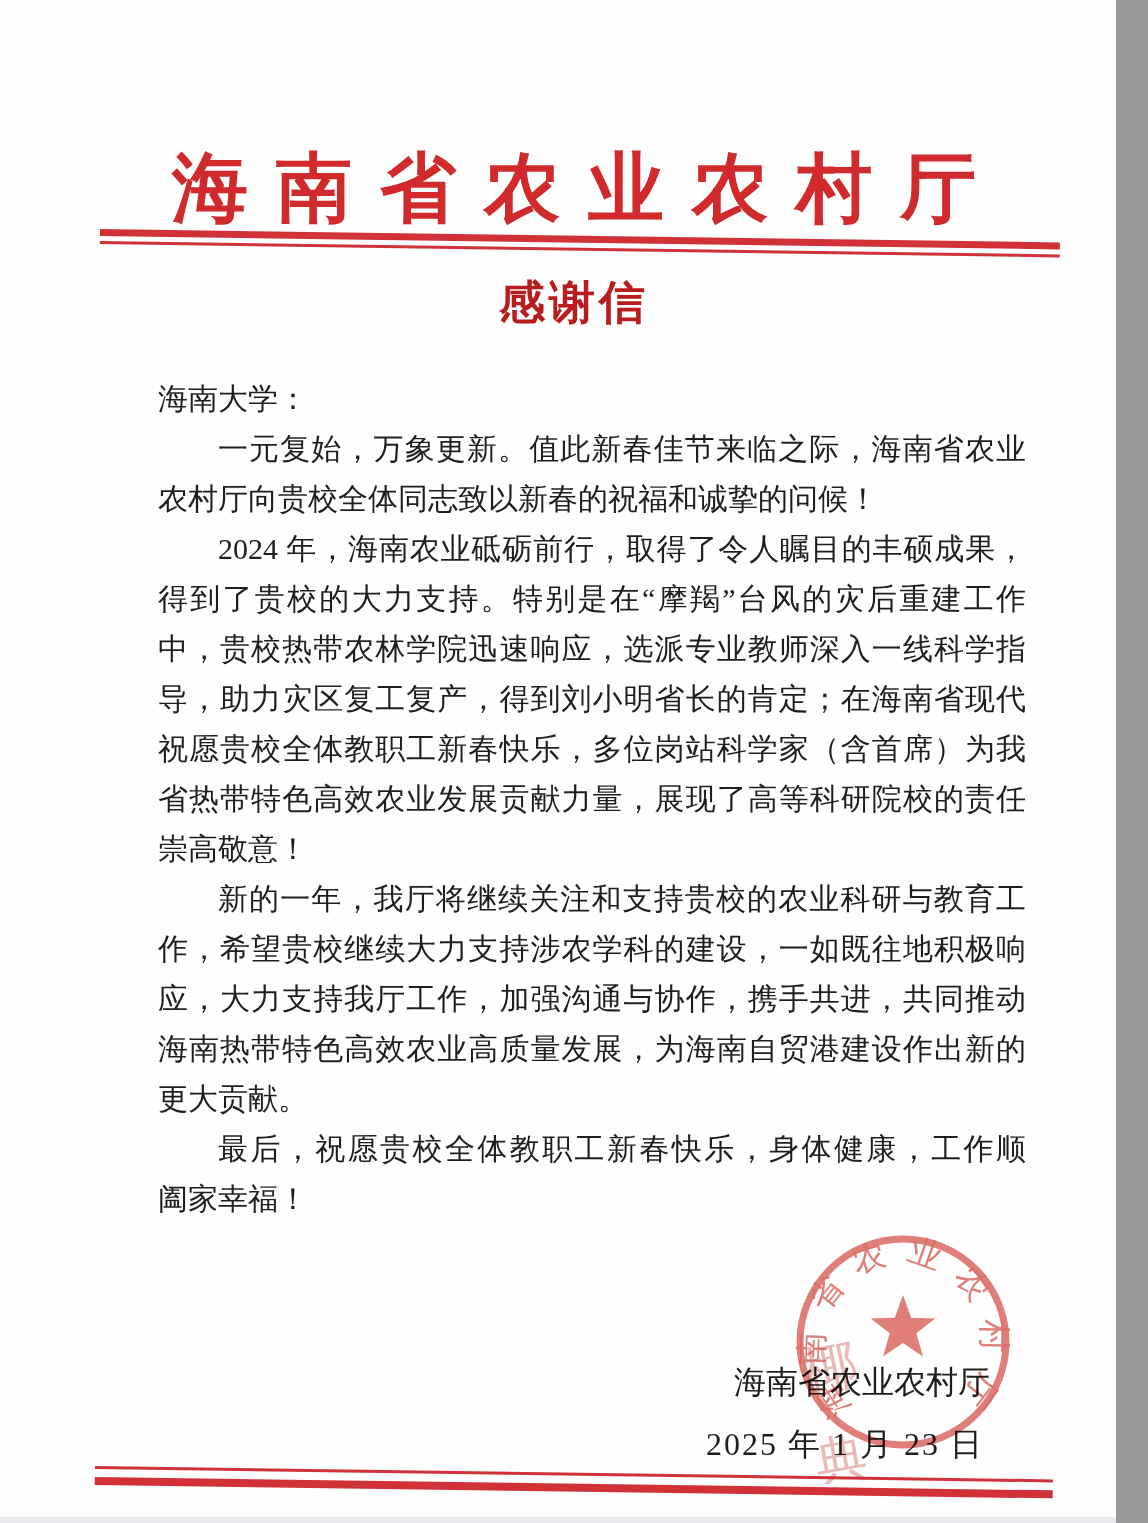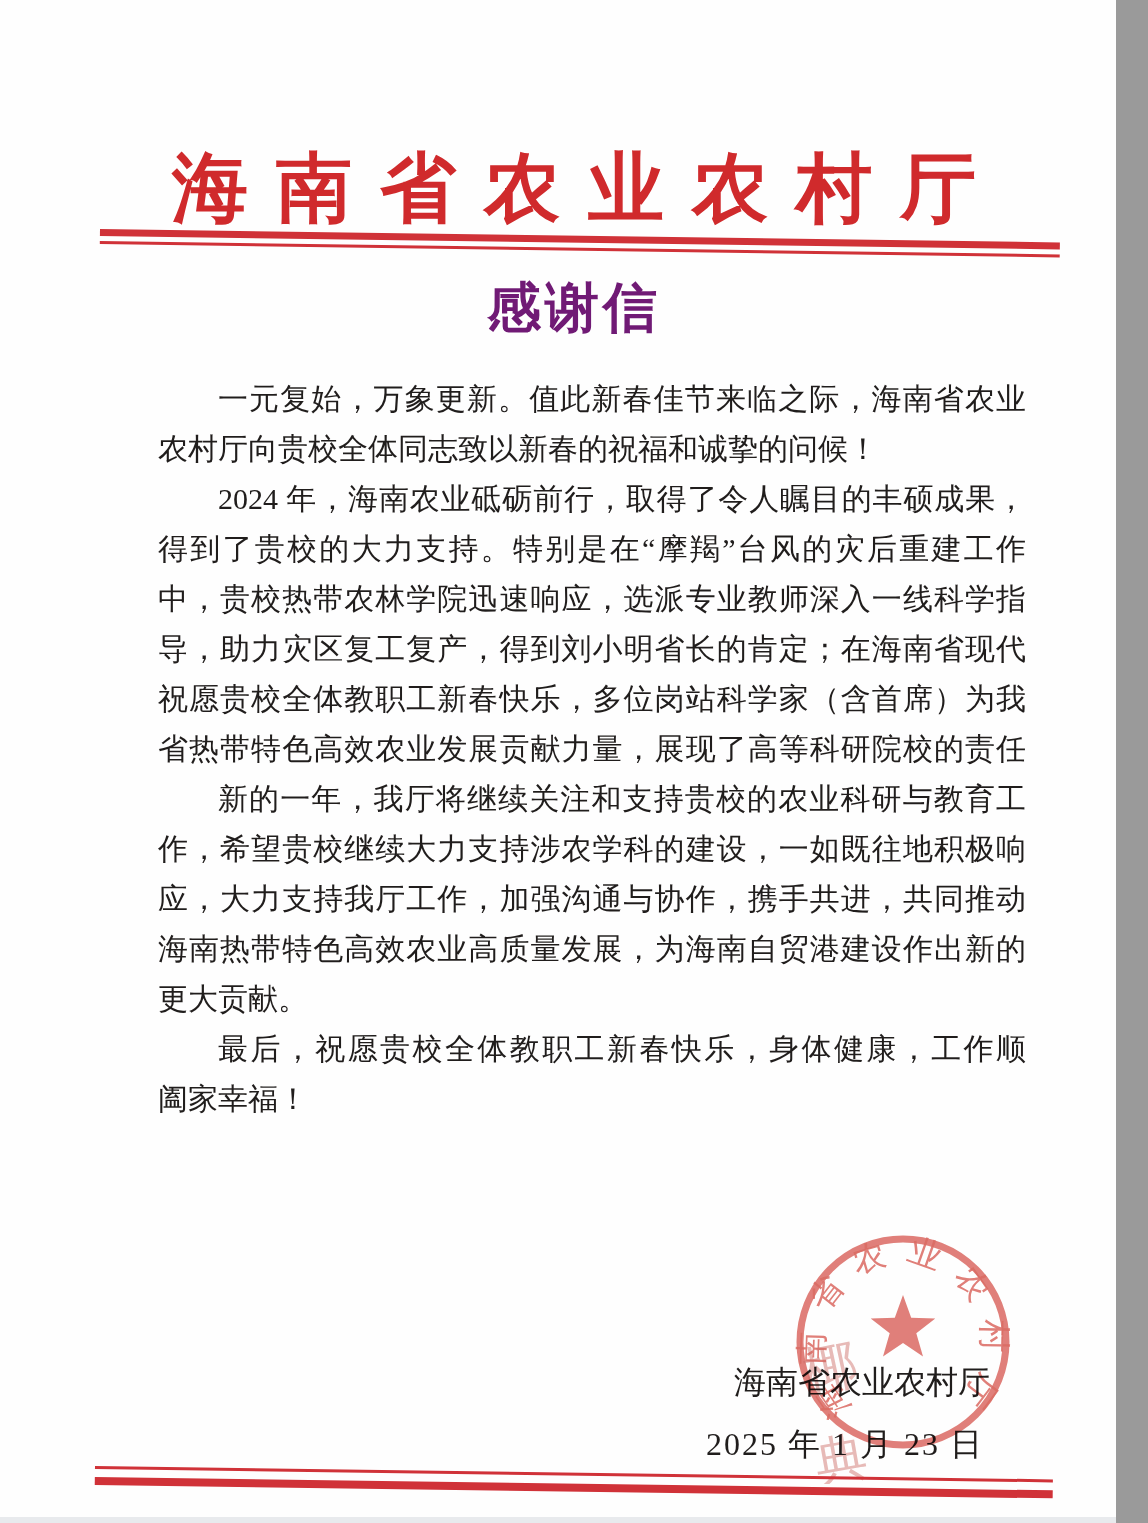--- a/index.html
+++ b/index.html
@@ -22,22 +22,22 @@
   }
   .rules{position:absolute;left:100px;top:229px;width:960px;transform:rotate(0.8deg);transform-origin:0 0;}
   .rule-thick{height:7px;background:#d03238;}
   .rule-gap{height:5px;}
   .rule-thin{height:3px;background:#d03238;}
   
   .doc-title{
     position:absolute;top:272px;left:0;width:1148px;
     text-align:center;
     font-family:"Liberation Sans","DejaVu Sans",sans-serif;
-    font-weight:700;font-size:54px;letter-spacing:4px;
-    color:#701a75;
+    font-weight:700;font-size:46px;letter-spacing:4px;
+    color:#b91c1c;
   }
   
   .content{
     position:absolute;top:374px;left:158px;width:868px;
     font-size:30px;
   }
   .line{
     height:50px;line-height:50px;
     white-space:nowrap;
   }
@@ -86,28 +86,30 @@
 
   <div class="rules">
     <div class="rule-thick"></div>
     <div class="rule-gap"></div>
     <div class="rule-thin"></div>
   </div>
 
   <div class="doc-title">感谢信</div>
 
   <div class="content">
+    <div class="line">海南大学：</div>
     <div class="line fill indent">一元复始，万象更新。值此新春佳节来临之际，海南省农业</div>
     <div class="line">农村厅向贵校全体同志致以新春的祝福和诚挚的问候！</div>
     <div class="line fill indent">2024 年，海南农业砥砺前行，取得了令人瞩目的丰硕成果，</div>
     <div class="line fill">得到了贵校的大力支持。特别是在“摩羯”台风的灾后重建工作</div>
     <div class="line fill">中，贵校热带农林学院迅速响应，选派专业教师深入一线科学指</div>
     <div class="line fill">导，助力灾区复工复产，得到刘小明省长的肯定；在海南省现代</div>
     <div class="line fill">祝愿贵校全体教职工新春快乐，多位岗站科学家（含首席）为我</div>
     <div class="line fill">省热带特色高效农业发展贡献力量，展现了高等科研院校的责任</div>
+    <div class="line">崇高敬意！</div>
     <div class="line fill indent">新的一年，我厅将继续关注和支持贵校的农业科研与教育工</div>
     <div class="line fill">作，希望贵校继续大力支持涉农学科的建设，一如既往地积极响</div>
     <div class="line fill">应，大力支持我厅工作，加强沟通与协作，携手共进，共同推动</div>
     <div class="line fill">海南热带特色高效农业高质量发展，为海南自贸港建设作出新的</div>
     <div class="line">更大贡献。</div>
     <div class="line fill indent">最后，祝愿贵校全体教职工新春快乐，身体健康，工作顺利，</div>
     <div class="line">阖家幸福！</div>
   </div>
 
   <div class="sig">海南省农业农村厅</div>

